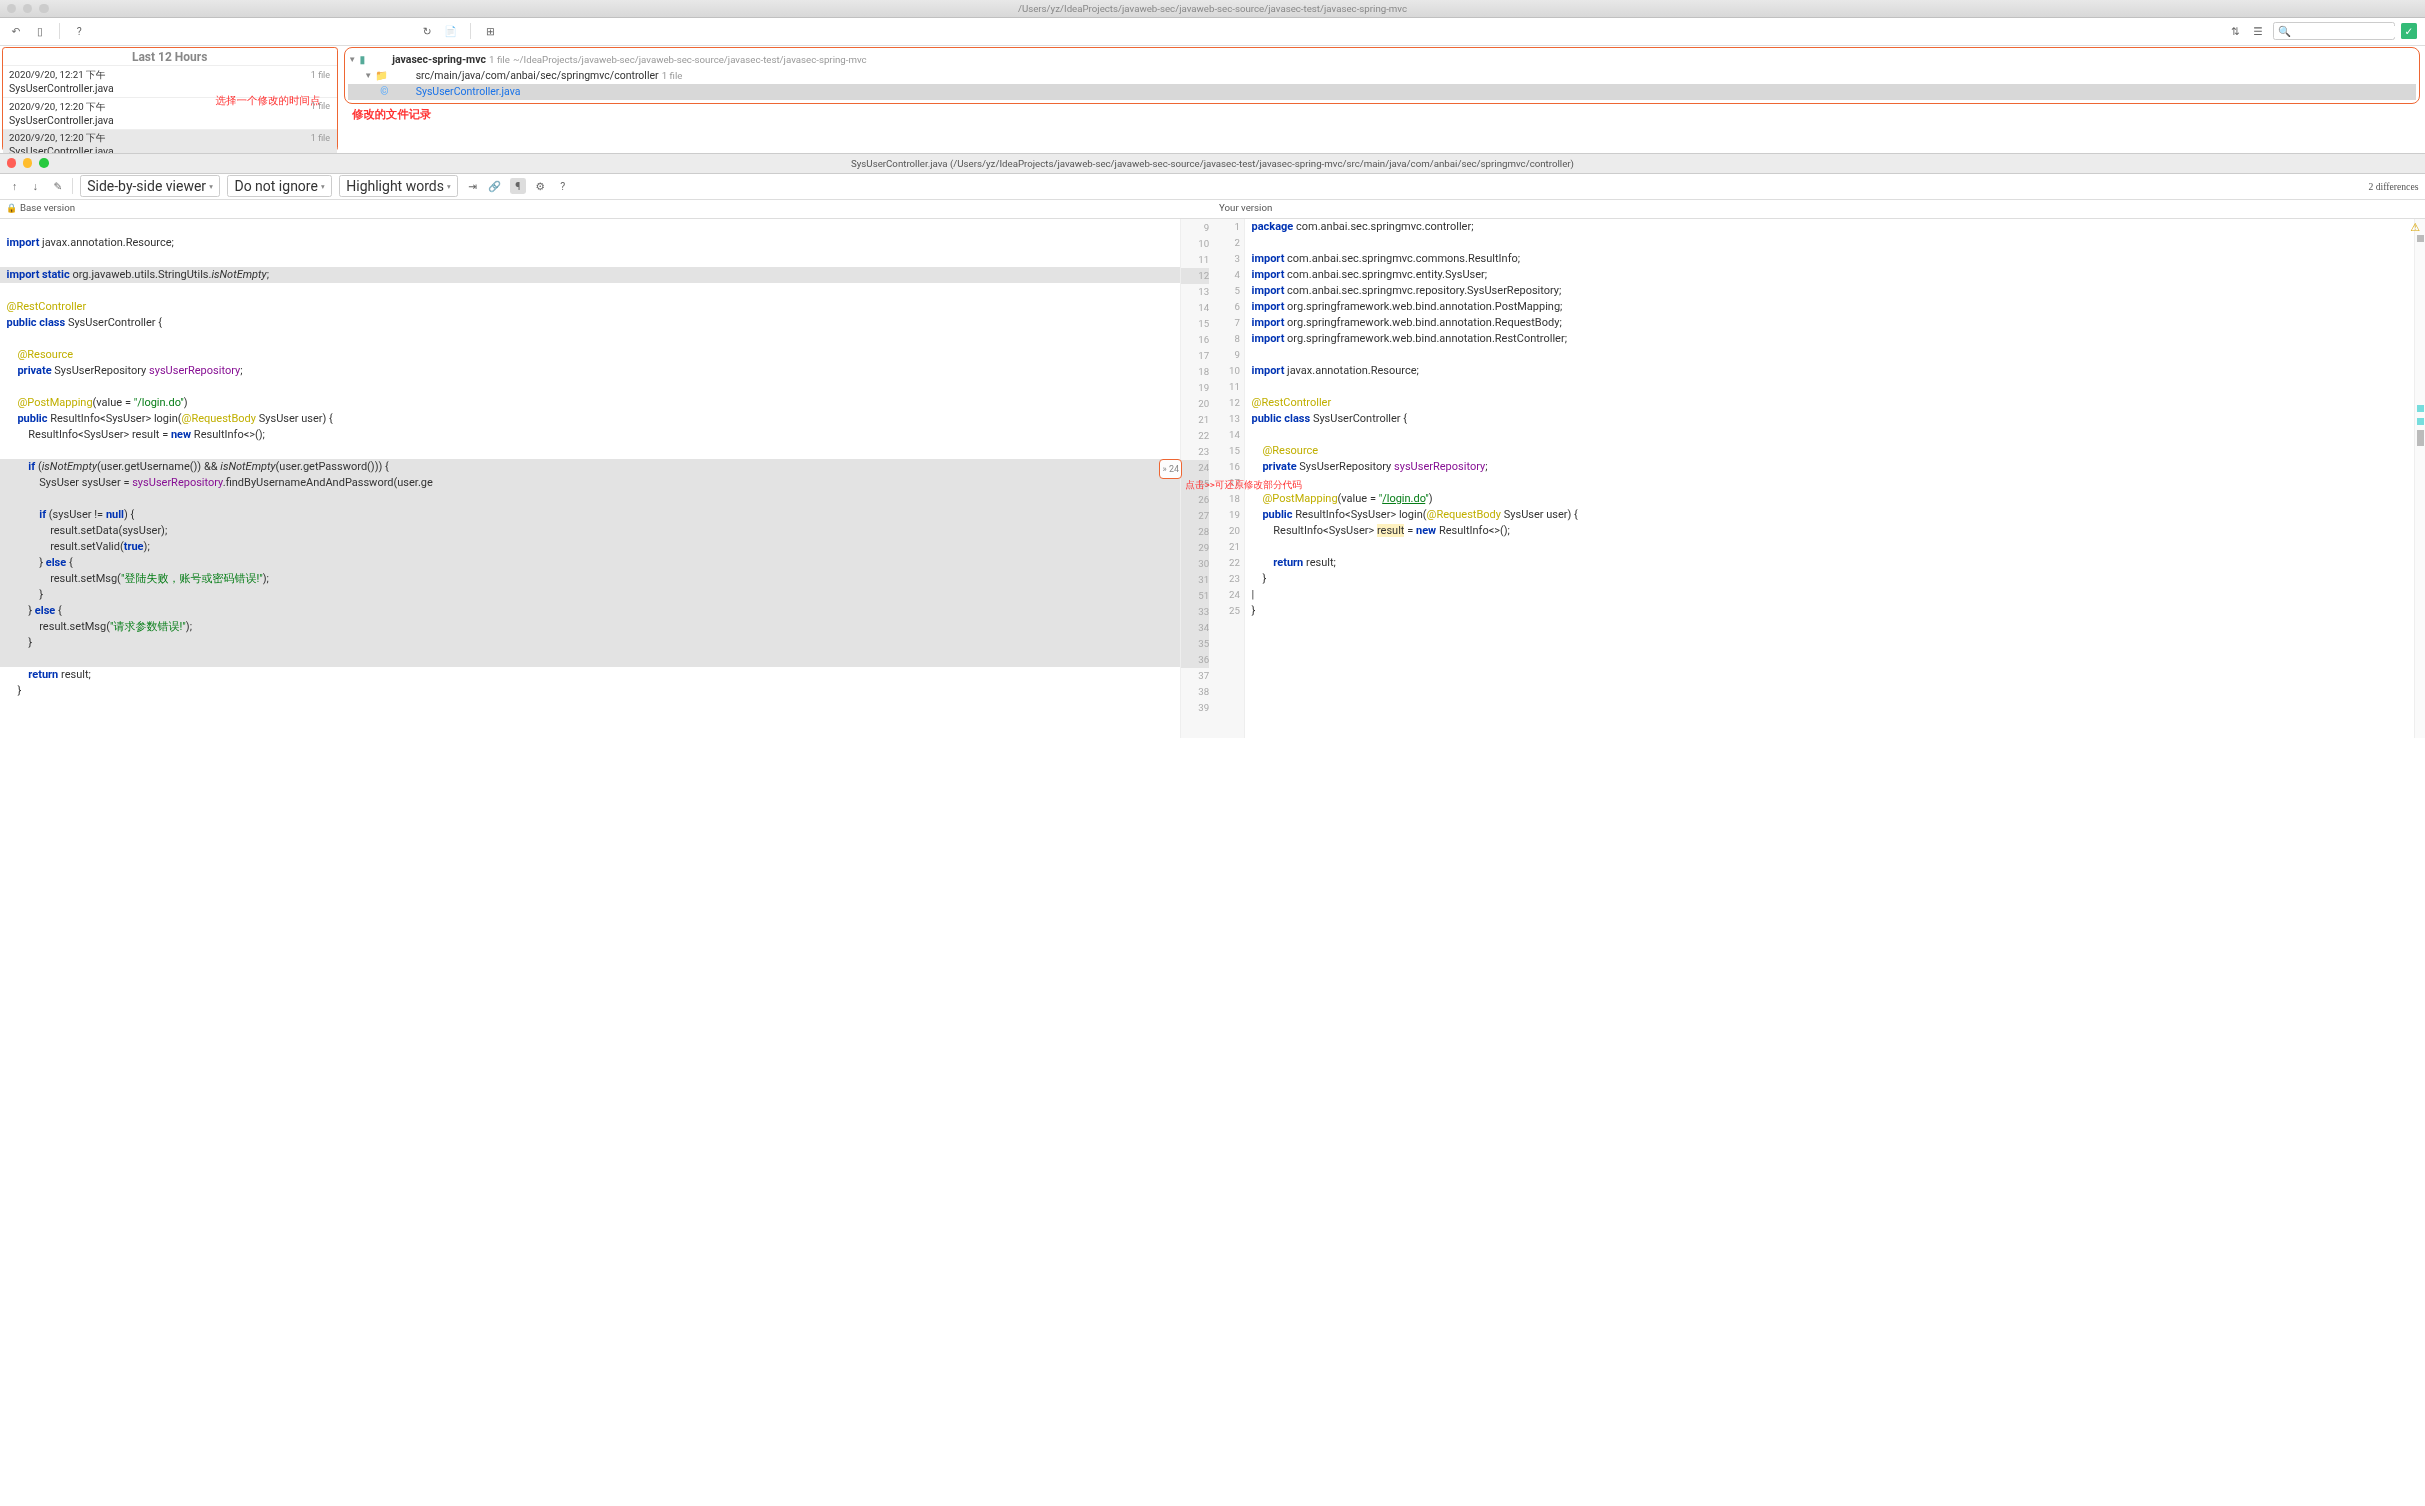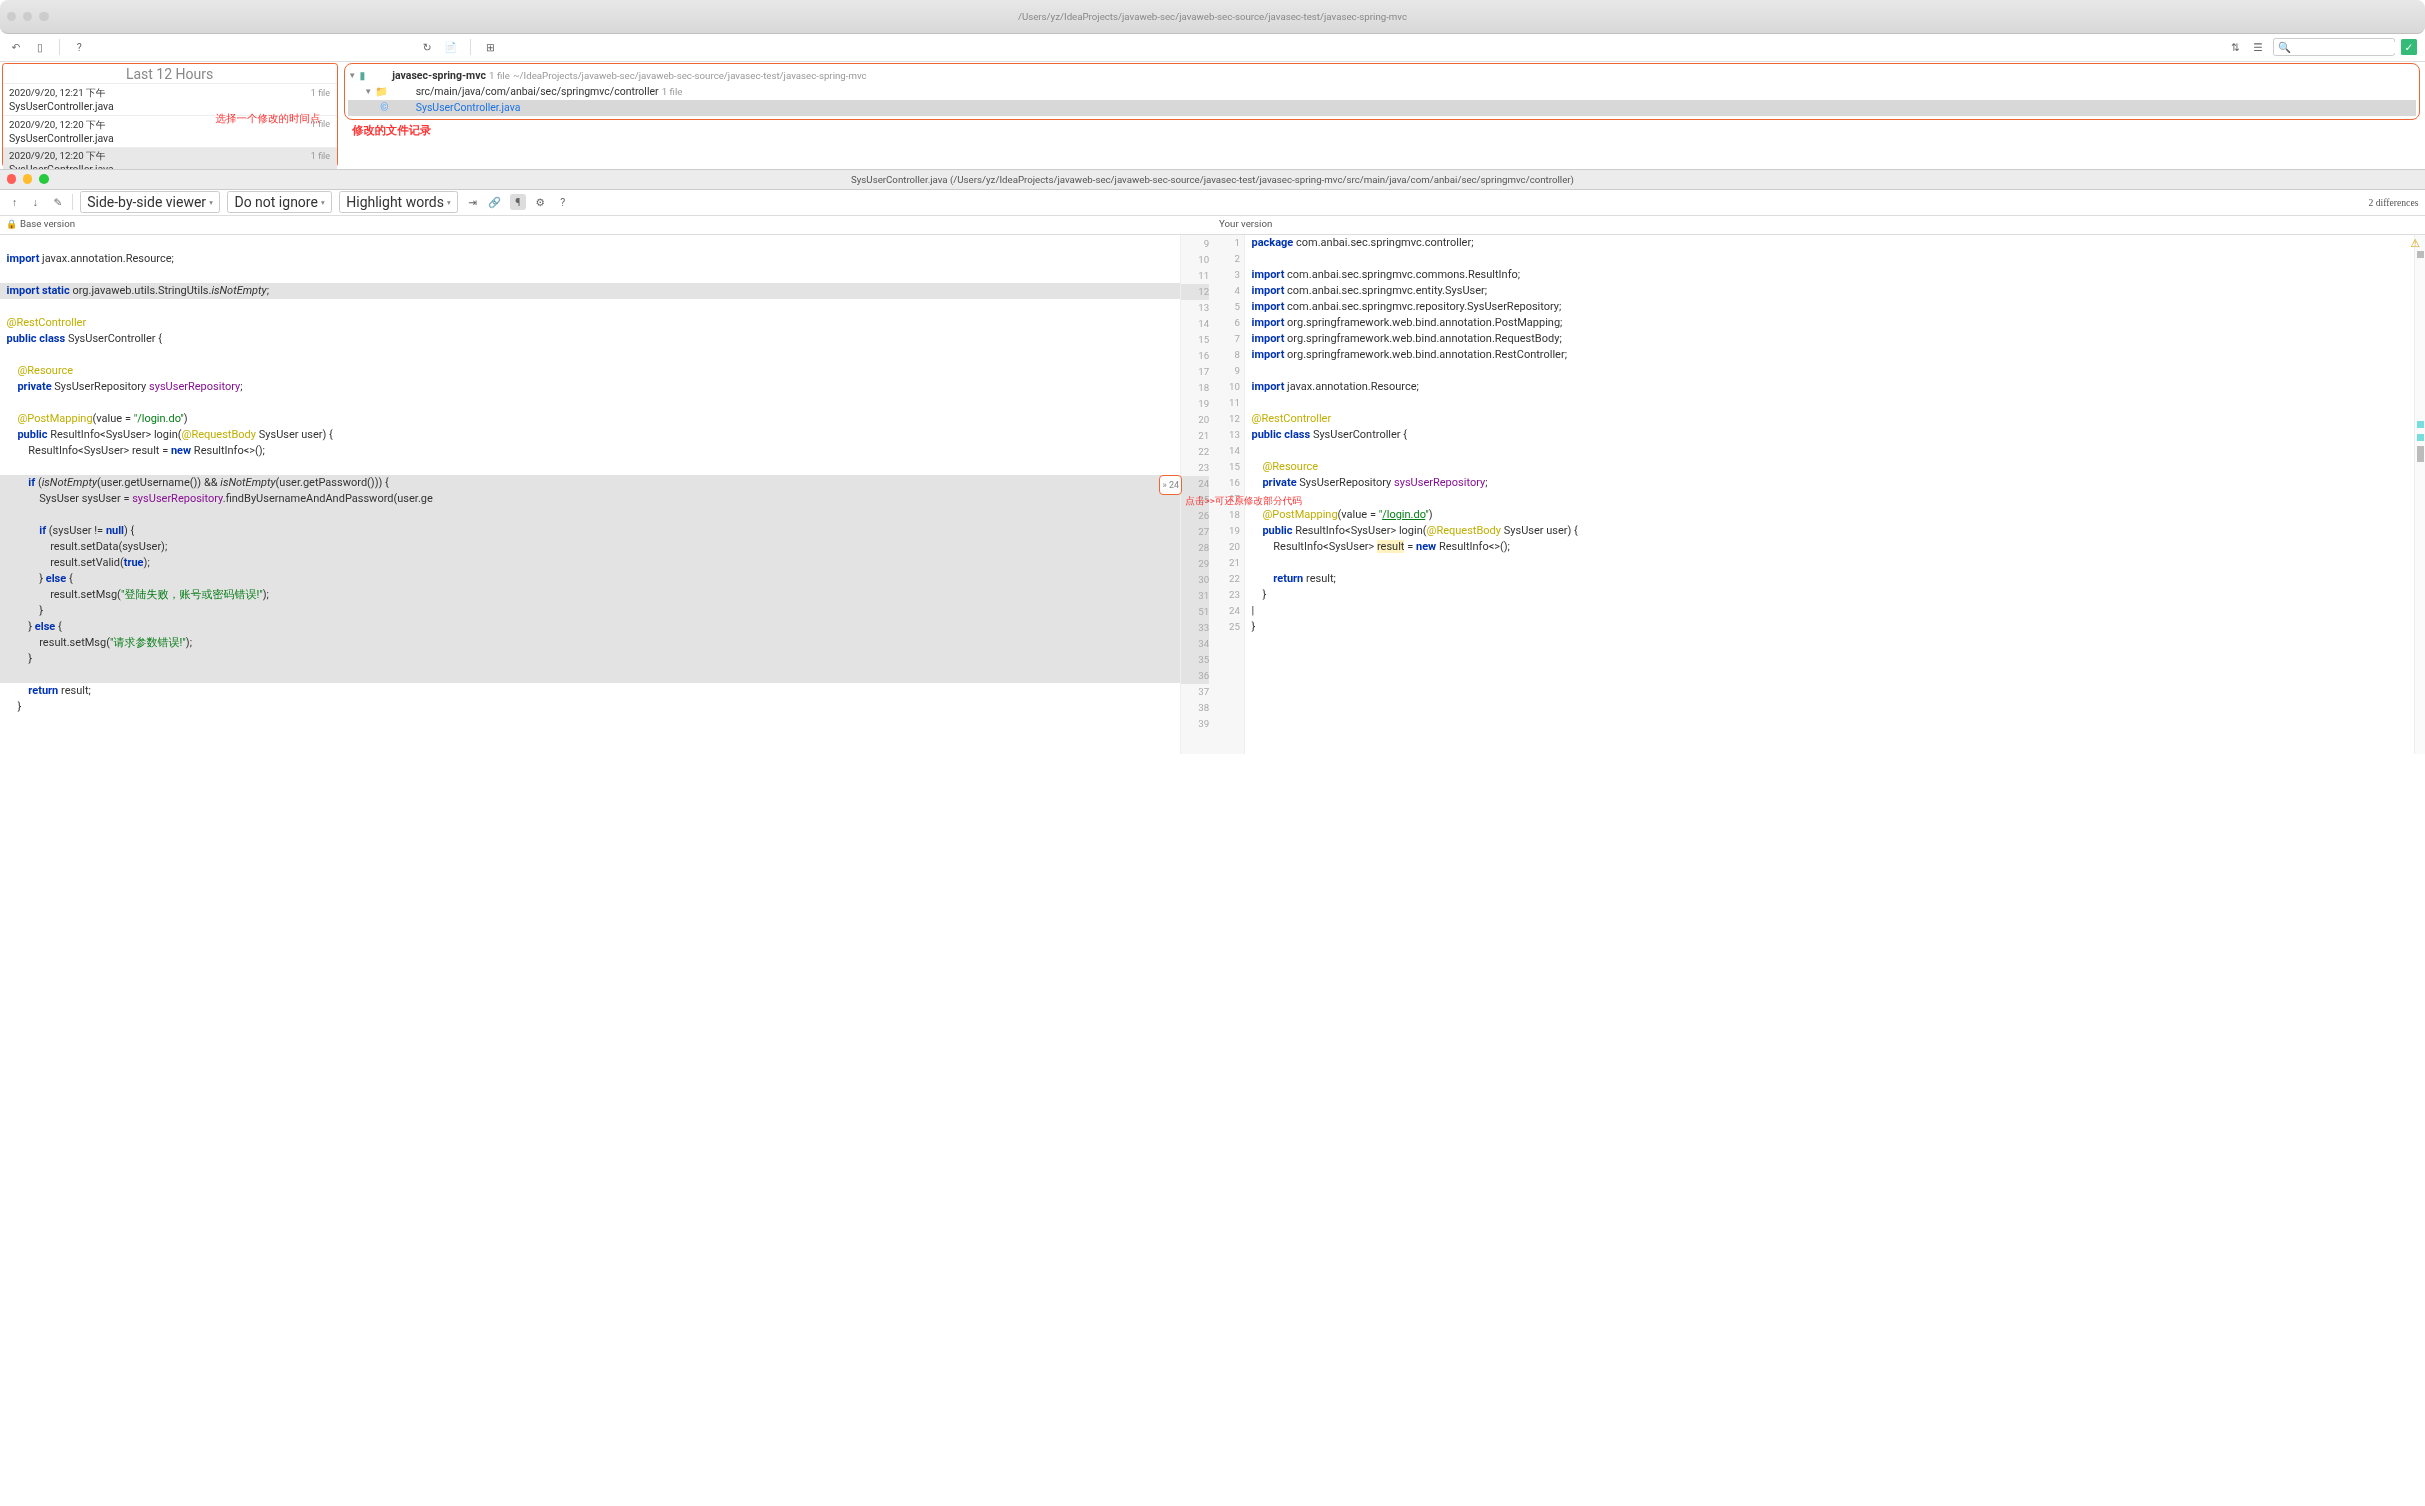--- a/index.html
+++ b/index.html
@@ -1,34 +1,34 @@
 <!DOCTYPE html>
 <html style="font-size:13px"><head>
   <meta charset="utf-8">
   <style>
     * { margin: 0; padding: 0; box-sizing: border-box; font-family: -apple-system, BlinkMacSystemFont, "Segoe UI", Roboto, sans-serif; }
     body { font-size: 10.5px; color: #333; background: #fff; }
     
-    .title-bar { height: 34px; background: linear-gradient(#e8e8e8, #d8d8d8); display: flex; align-items: center; justify-content: center; position: relative; border-bottom: 0.8px solid #c0c0c0; border-radius: 8px; }
+    .title-bar { height: 18px; background: linear-gradient(#e8e8e8, #d8d8d8); display: flex; align-items: center; justify-content: center; position: relative; border-bottom: 0.8px solid #c0c0c0; }
     .win-btns { position: absolute; left: 6.5px; display: flex; gap: 6.5px; }
     .win-btn { width: 9.7px; height: 9.7px; border-radius: 50%; background: #ccc; }
     .title-path { color: #888; font-size: 9.7px; }
     
     .toolbar1 { height: 27.6px; display: flex; align-items: center; padding: 0 8px; gap: 8px; border-bottom: 0.8px solid #ddd; }
     .toolbar1 .left { display: flex; gap: 8px; align-items: center; }
     .toolbar1 .sep { width: 0.8px; height: 16px; background: #ddd; margin: 0 3.2px; }
     .toolbar1 .mid { margin-left: 324px; display: flex; gap: 8px; }
     .toolbar1 .right { margin-left: auto; display: flex; gap: 6.5px; align-items: center; }
     .icon-btn { width: 16px; height: 16px; display: flex; align-items: center; justify-content: center; color: #666; cursor: pointer; }
     .search-box { border: 0.8px solid #ccc; border-radius: 2.4px; padding: 1.6px 4.9px; width: 122px; display: flex; align-items: center; gap: 3.2px; }
     .search-box input { border: none; outline: none; flex: 1; font-size: 9.7px; }
     
     .top-panel { display: flex; height: 107px; }
     .history-panel { width: 336px; border: 1.6px solid #e63; border-radius: 3.2px; margin: 1.6px; display: flex; flex-direction: column; }
-    .history-header { text-align: center; font-size: 14px; color: #888; padding: 1.6px 0; border-bottom: 0.8px solid #eee; }
+    .history-header { text-align: center; font-size: 12px; color: #888; padding: 1.6px 0; border-bottom: 0.8px solid #eee; font-weight: bold; }
     .history-entry { padding: 2.4px 6.5px; border-bottom: 0.8px solid #eee; position: relative; }
     .history-entry.selected { background: #e8e8e8; }
     .history-time { font-size: 9.7px; color: #333; }
     .history-file { font-size: 10.5px; color: #333; }
     .history-count { position: absolute; top: 3.2px; right: 6.5px; font-size: 9px; color: #999; }
     .annotation1 { position: absolute; top: 28px; right: 16px; color: #f33; font-size: 10.5px; }
     
     .file-tree-panel { flex: 1; display: flex; flex-direction: column; }
     .tree-box { border: 1.6px solid #e63; border-radius: 8px; margin: 1.6px 4.9px; padding: 3.2px; }
     .tree-row { display: flex; align-items: center; gap: 3.2px; padding: 1.6px 0; }

